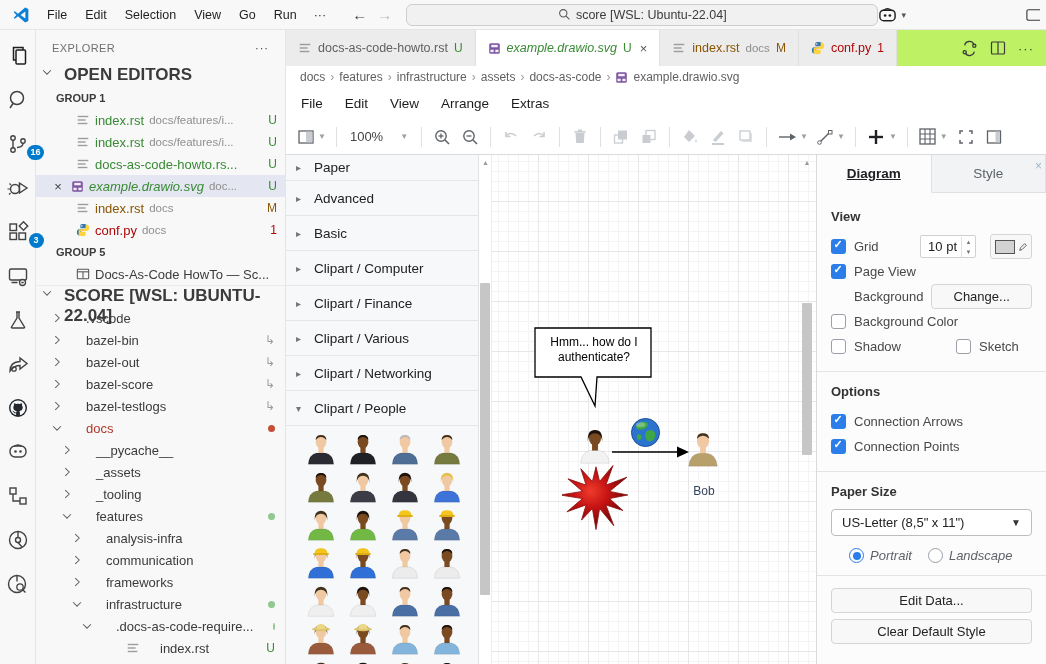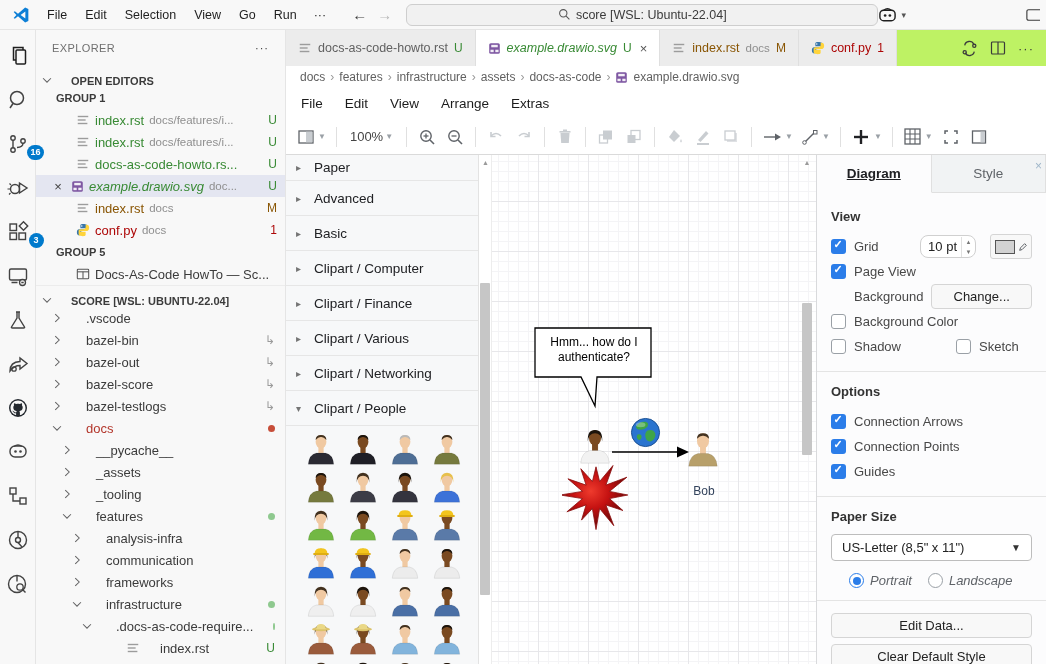--- a/index.html
+++ b/index.html
@@ -20,21 +20,21 @@
 
   
   .main { display:flex; height:634px; }
   .activitybar { width:36px; background:#f8f8f8; border-right:1px solid #e5e5e5; display:flex; flex-direction:column; align-items:center; padding-top:4px; flex:none; }
   .ab-item { width:58px; height:44px; display:flex; align-items:center; justify-content:center; position:relative; color:#424242; }
   .ab-badge { position:absolute; right:3px; bottom:6px; min-width:15px; height:15px; padding:0 3px; border-radius:8px; background:#007acc; color:#fff; font-size:9px; line-height:15px; text-align:center; font-weight:700; }
 
   .sidebar { width:250px; background:#f8f8f8; border-right:1px solid #e5e5e5; flex:none; overflow:hidden; font-size:13px; }
   .sb-title { height:35px; display:flex; align-items:center; padding:0 16px; font-size:11px; color:#6f6f6f; letter-spacing:.4px; }
   .sb-title .dots { margin-left:auto; color:#3b3b3b; letter-spacing:1px; }
-  .sec-hdr { height:22px; display:flex; align-items:flex-end; font-size:11px; font-weight:700; color:#3b3b3b; padding-left:4px; gap:15px; }
+  .sec-hdr { height:22px; display:flex; align-items:flex-start; font-size:17px; font-weight:700; color:#3b3b3b; padding-left:4px; gap:8px; }
   .grp-hdr { height:22px; line-height:22px; font-size:11px; font-weight:700; color:#3b3b3b; padding-left:20px; }
   .oe-row { height:22px; display:flex; align-items:center; padding-left:40px; padding-right:8px; gap:5px; white-space:nowrap; }
   .oe-row.selected { background:#e4e6f1; padding-left:14px; }
   .oe-close { width:16px; color:#424242; font-size:13px; text-align:center; }
   .fname { color:#3b3b3b; }
   .fdesc { color:#8f8f8f; font-size:11.5px; }
   .fstat { margin-left:auto; font-size:12px; }
   .it { font-style:italic; }
   .tree-row { height:22px; display:flex; align-items:center; padding-right:10px; gap:20px; white-space:nowrap; }
   .tree-chev { width:16px; text-align:center; color:#646465; flex:none; }
@@ -51,21 +51,21 @@
   .crumbs { height:22px; background:#fff; display:flex; align-items:center; gap:5px; padding:0 14px; font-size:12px; color:#616161; flex:none; white-space:nowrap; }
   .crumb-sep { color:#9a9a9a; }
 
   .dio-menubar { height:31px; background:#fff; display:flex; align-items:center; padding:0 4px; flex:none; }
   .dio-menu { padding:0 11px; font-size:13.5px; color:#1c1c1c; }
   .dio-toolbar { height:35px; background:#fff; display:flex; align-items:center; padding:0 8px; gap:2px; flex:none; }
   .tb-btn { height:26px; min-width:26px; display:flex; align-items:center; justify-content:center; gap:3px; color:#5f6368; border-radius:3px; padding:0 3px; }
   .tb-btn.disabled { color:#c9cdd1; }
   .tb-btn .dd { font-size:8px; color:#9aa0a6; }
   .tb-sep { width:1px; height:20px; background:#e0e0e0; margin:0 5px; }
-  .tb-zoom { font-size:13px; color:#444; padding:0 6px; display:flex; gap:2px; align-items:center; }
+  .tb-zoom { font-size:13px; color:#444; padding:0 6px; display:flex; gap:17px; align-items:center; }
 
   .dio-content { flex:1; display:flex; border-top:1px solid #dadada; min-height:0; }
 
   
   .shapes { width:193px; background:#f7f8f9; border-right:1px solid #e3e3e3; flex:none; display:flex; flex-direction:column; overflow:hidden; }
   .cat-row { height:35px; flex:none; display:flex; align-items:center; gap:8px; padding-left:10px; border-bottom:1px solid #e6e6e6; font-size:13.5px; color:#202124; }
   .cat-row:first-child { height:26px; }
   .cat-chev { color:#757575; font-size:10px; width:10px; }
   .people-grid { flex:1; display:grid; grid-template-columns:repeat(4,1fr); padding:6px 10px 0 14px; row-gap:5px; align-content:start; }
   .pp { display:flex; justify-content:center; }
@@ -98,21 +98,21 @@
   .fmt-tab.active { background:#fcfcfd; color:#202124; font-weight:700; border-bottom:1px solid #fcfcfd; margin-bottom:-1px;text-decoration:underline; }
   .fmt-x { position:absolute; right:4px; top:4px; color:#9fb6c9; font-size:12px; }
   .fmt-body { padding:12px 14px; }
   .fmt-sec-title { font-weight:700; color:#333; margin:4px 0 10px; }
   .fmt-row { display:flex; align-items:center; min-height:25px; gap:8px; }
   .cb { width:15px; height:15px; border-radius:3px; flex:none; position:relative; }
   .cb.on { background:#2b7de9; }
   .cb.on::after { content:"✓"; position:absolute; left:2.5px; top:-1px; color:#fff; font-size:11px; font-weight:700; }
   .cb.off { background:#fff; border:1.5px solid #9aa0a6; }
   .cb-label { color:#484848; }
-  .grid-input { margin-left:auto; display:flex; align-items:center; border:1px solid #d0d0d0; background:#fff; height:23px; border-radius:8px; }
+  .grid-input { margin-left:auto; display:flex; align-items:center; border:1px solid #d0d0d0; background:#fff; height:23px; border-radius:2px; }
   .grid-input .val { width:40px; text-align:right; padding-right:4px; font-size:13px; color:#222; }
   .spin { display:flex; flex-direction:column; border-left:1px solid #e0e0e0; width:14px; }
   .spin span { font-size:6px; line-height:10px; text-align:center; color:#777; }
   .swatch-btn { width:42px; height:25px; border:1px solid #d5d5d5; background:#f8f8f8; border-radius:3px; display:flex; align-items:center; justify-content:center; gap:3px; margin-left:6px; }
   .swatch { width:20px; height:14px; background:#d2d2d2; border:1px solid #555; }
   .fmt-btn { border:1px solid #d5d5d5; background:#f8f8f8; border-radius:4px; height:25px; display:flex; align-items:center; justify-content:center; font-size:13px; color:#222; padding:0 14px; }
   .fmt-div { height:1px; background:#e4e4e4; margin:12px -14px; }
   .sel { width:100%; height:27px; border:1px solid #bdbdbd; border-radius:4px; background:#fff; display:flex; align-items:center; padding:0 10px; color:#222; }
   .sel .chev { margin-left:auto; font-size:10px; color:#333; }
   .radio-row { display:flex; align-items:center; gap:6px; justify-content:flex-start; padding-left:18px; margin-top:12px; color:#5f6368;font-style:italic; }
@@ -1102,24 +1102,20 @@
             <div class="fmt-div"></div>
             <div class="fmt-sec-title">Options</div>
             <div class="fmt-row">
               <span class="cb on"></span>
               <span class="cb-label">Connection Arrows</span>
             </div>
             <div class="fmt-row">
               <span class="cb on"></span>
               <span class="cb-label">Connection Points</span>
             </div>
-            <div class="fmt-row">
-              <span class="cb on"></span>
-              <span class="cb-label">Guides</span>
-            </div>
             <div class="fmt-div"></div>
             <div class="fmt-sec-title">Paper Size</div>
             <div class="sel">
               <span>US-Letter (8,5" x 11")</span>
               <span class="chev">▼</span>
             </div>
             <div class="radio-row">
               <span class="radio on"></span>
               <span style="margin-right: 10px;">Portrait</span>
               <span class="radio"></span>

